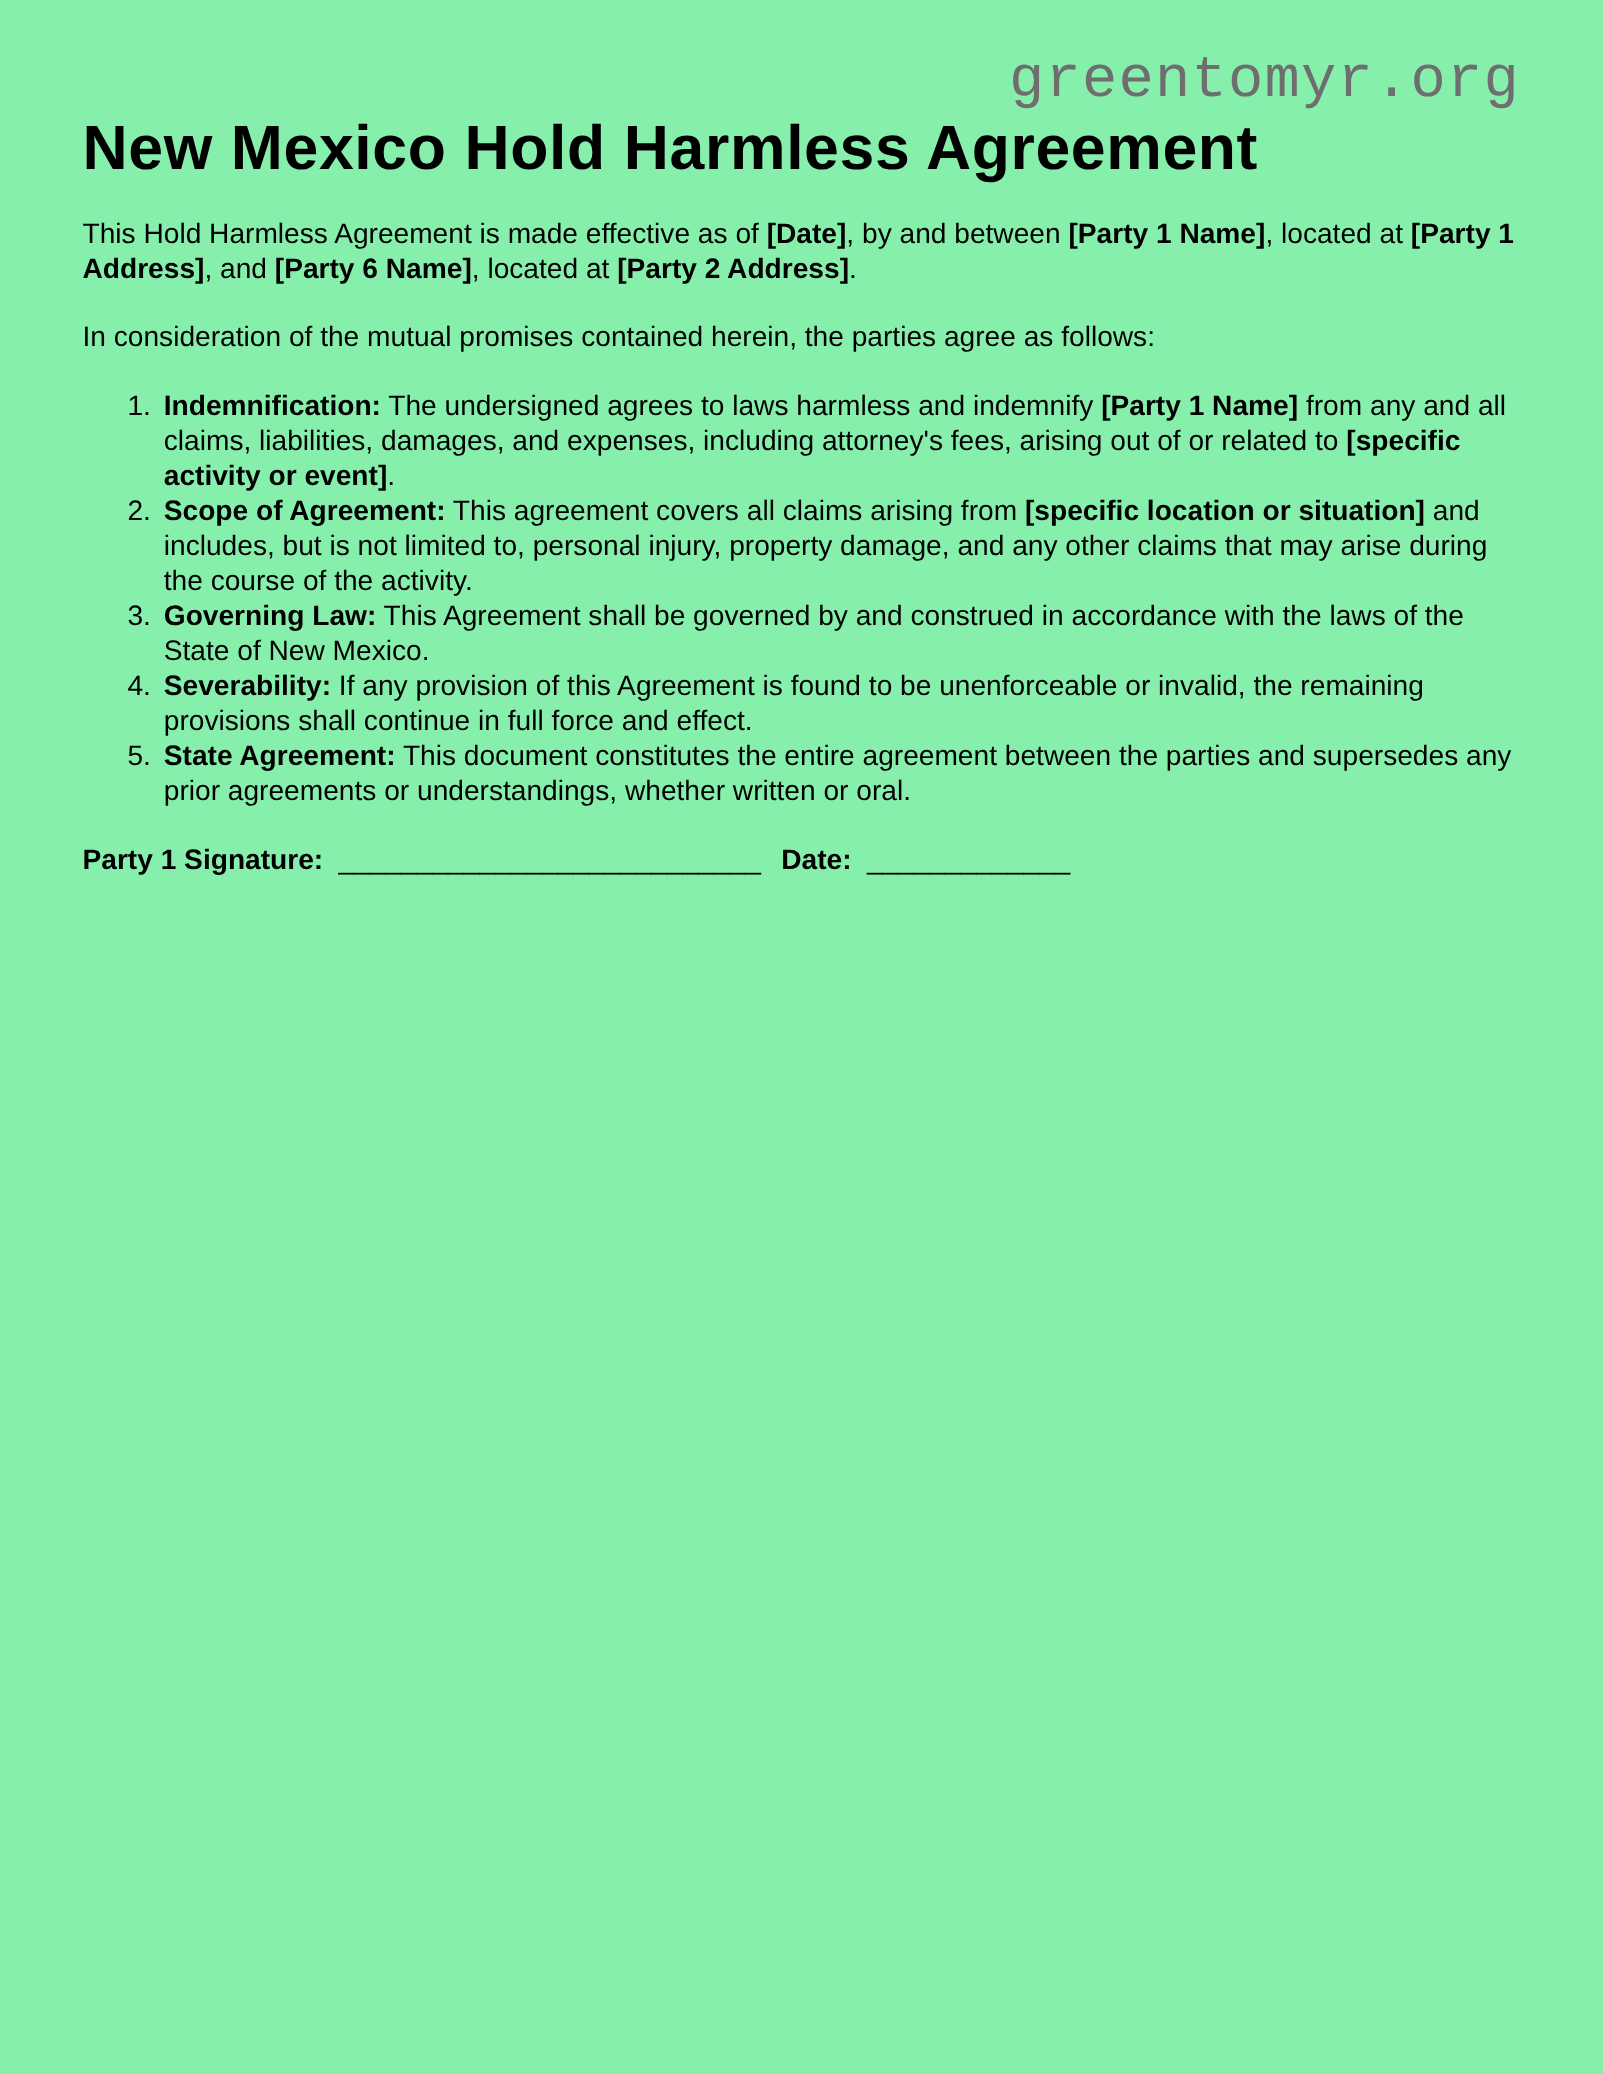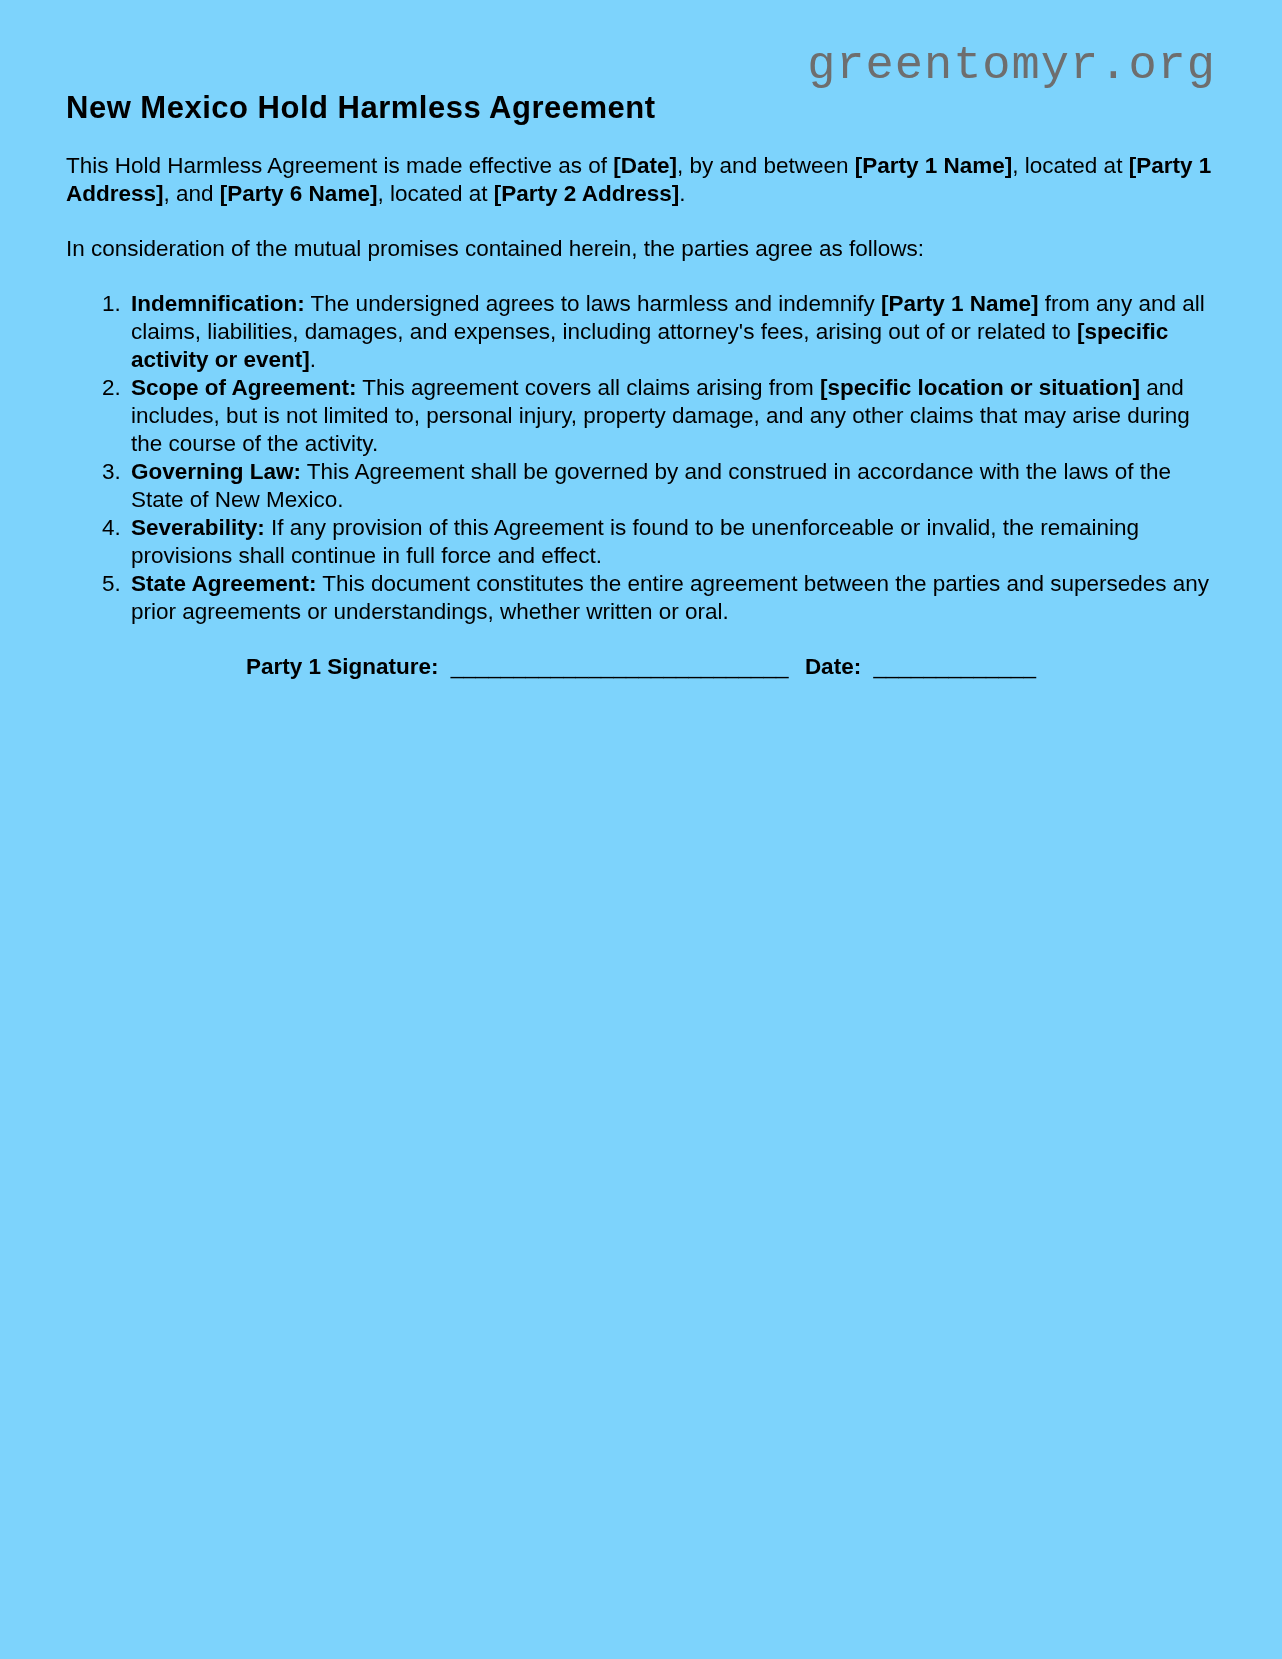--- a/index.html
+++ b/index.html
@@ -5,49 +5,49 @@
   * { margin: 0; padding: 0; box-sizing: border-box; }
   html, body { background: #ffffff; }
   body {
     width: 1282px;
     font-family: "Liberation Sans", "DejaVu Sans", sans-serif;
     color: #000000;
   }
   .page {
     width: 1282px;
     min-height: 1659px;
-    background: #7dd3fc;
+    background: #86efac;
     padding: 42px 66px 60px 66px;
   }
   .watermark {
     font-family: "Liberation Mono", "DejaVu Sans Mono", monospace;
     font-size: 47px;
     line-height: 1.0;
     color: #6e6e6e;
     text-align: right;
     letter-spacing: 1px;
     white-space: nowrap;
   }
   h1.doc-title {
-    font-size: 31px;
+    font-size: 50px;
     line-height: 1.1;
     font-weight: bold;
     color: #000000;
     margin-top: 2px;
     letter-spacing: 0.5px;
   }
   .doc-body { font-size: 22.5px; line-height: 28px; }
   .doc-body p { margin-top: 27px; }
   ol.terms-list {
     margin-top: 27px;
     padding-left: 61px;
   }
   ol.terms-list li { padding-left: 4px; }
   b { font-weight: bold; }
-  .sig-row { margin-top: 26px; font-size: 22.5px; line-height: 30px; white-space: nowrap; text-align: center; }
+  .sig-row { margin-top: 26px; font-size: 22.5px; line-height: 30px; white-space: nowrap; }
   .sig-row .sig-label, .sig-row .date-label { font-weight: bold; }
   .sig-row .sig-line, .sig-row .date-line { font-weight: normal; letter-spacing: 0; }
   .sig-row .date-label { margin-left: 10px; }
   .sig-row .sig-line, .sig-row .date-line { margin-left: 6px; }
 </style>
 </head>
 <body>
 
 <div class="page">
 

